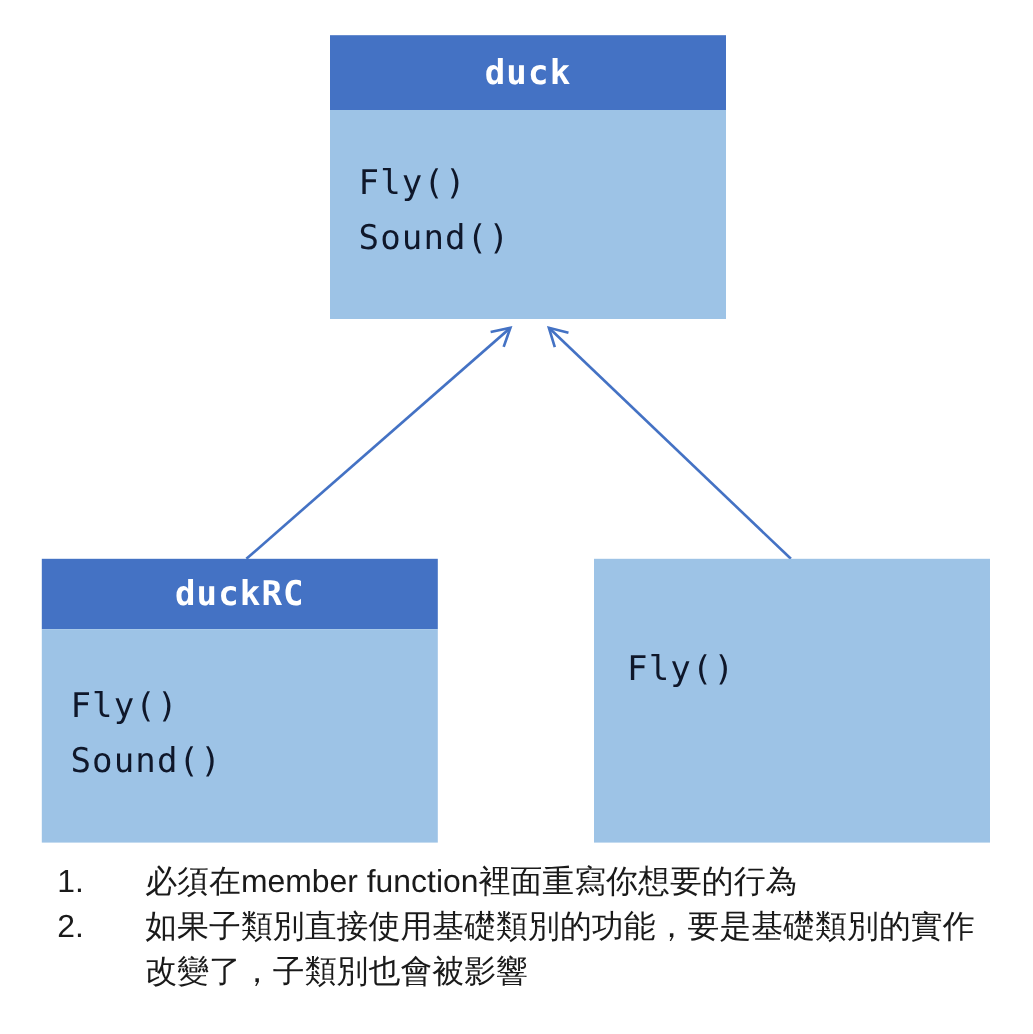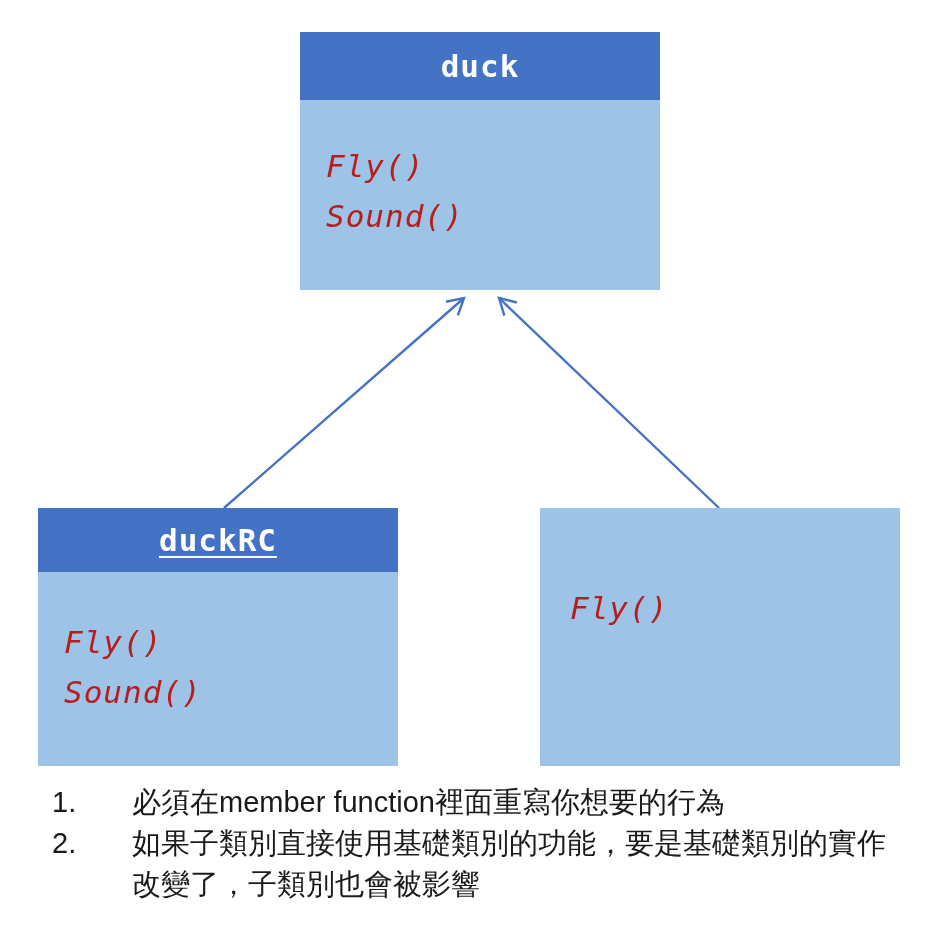--- a/index.html
+++ b/index.html
@@ -26,43 +26,41 @@
     font-family: "DejaVu Sans Mono", "Liberation Mono", monospace;
     font-size: 31px;
     font-weight: 600;
     display: flex;
     align-items: center;
     justify-content: center;
     letter-spacing: 1px;
   }
   .class-body {
     background: var(--body-fill, #9DC3E6);
-    color: #b91c1c;
+    color: #0f172a;
     font-family: "DejaVu Sans Mono", "Liberation Mono", monospace;
     font-size: 31px;
     letter-spacing: 1px;
     flex: 1;
-    font-style: italic;
   }
   .method { line-height: 1.6; }
 
   #box-duck { left: 300px; top: 32px; width: 360px; height: 258px; }
   #box-duck .class-header { height: 68px; }
   #box-duck .class-body { padding: 42px 0 0 26px; }
 
   #box-duckrc { left: 38px; top: 508px; width: 360px; height: 258px; }
   #box-duckrc .class-header { height: 64px; }
   #box-duckrc .class-body { padding: 46px 0 0 26px; }
 
   #box-duckwood { left: 540px; top: 508px; width: 360px; height: 258px; }
   #box-duckwood .class-header { height: 64px; }
   #box-duckwood .class-body { padding: 76px 0 0 30px; }
 
   .underlined {
-    text-decoration: underline;
     text-underline-offset: 5px;
     text-decoration-thickness: 2px;
   }
 
   #arrows {
     position: absolute;
     left: 0;
     top: 0;
     pointer-events: none;
   }

